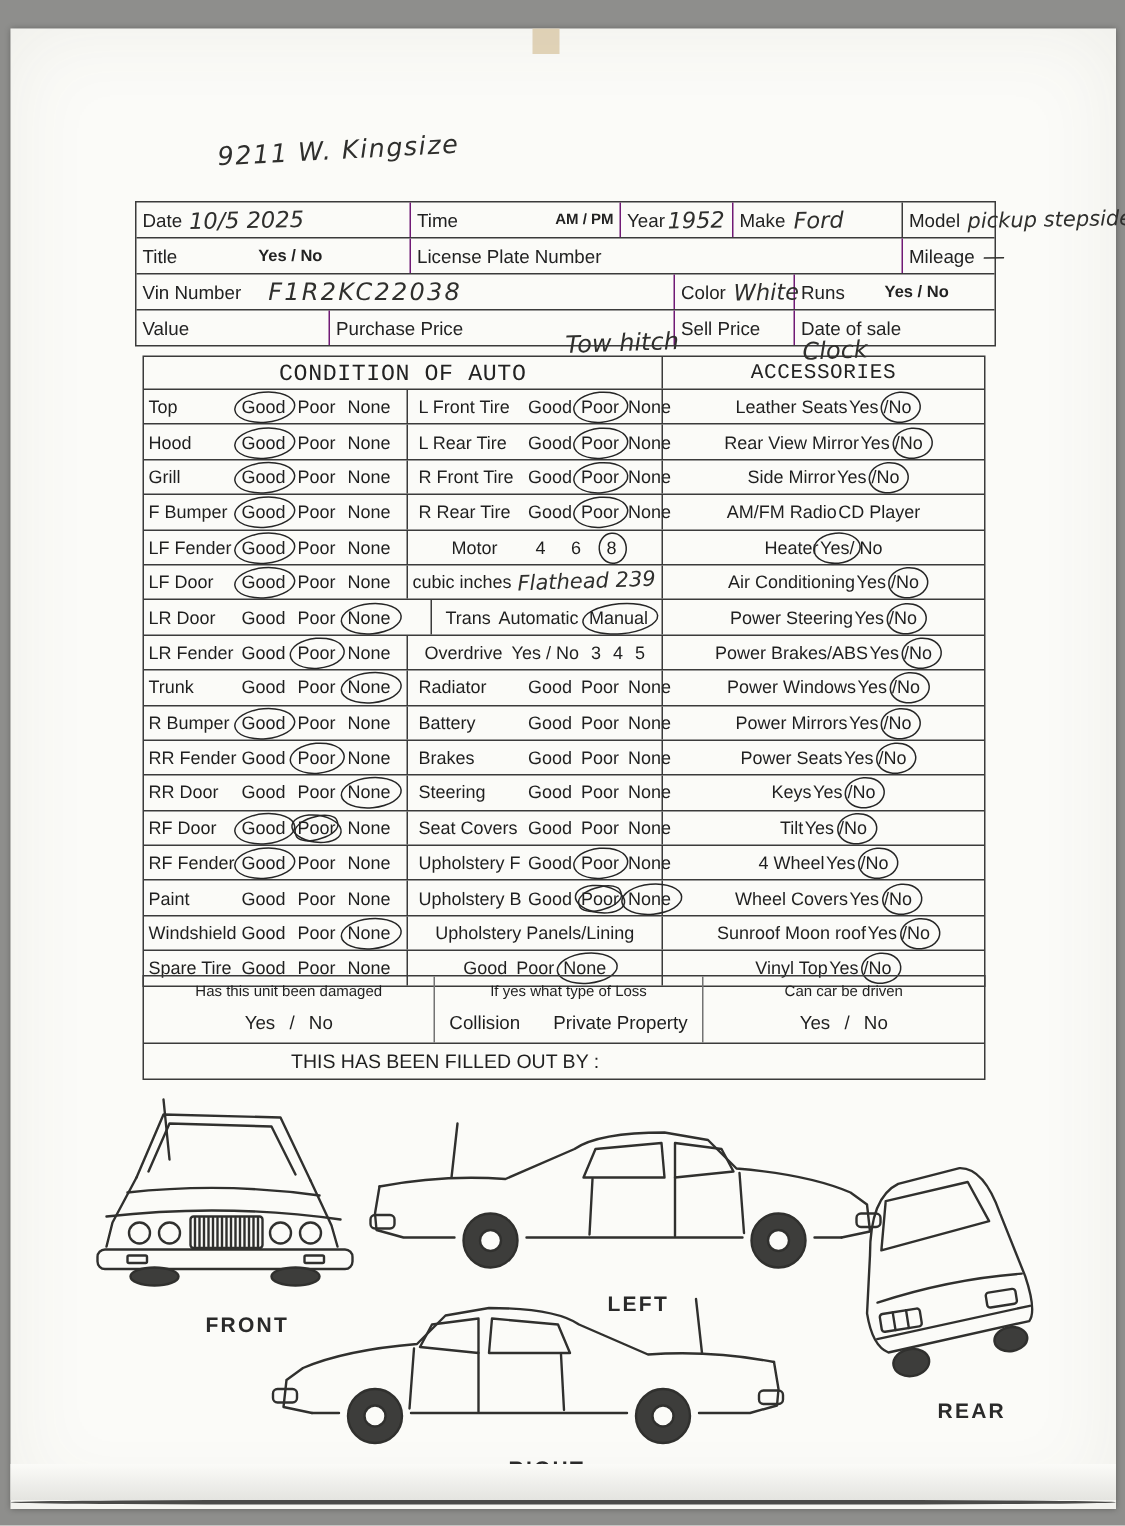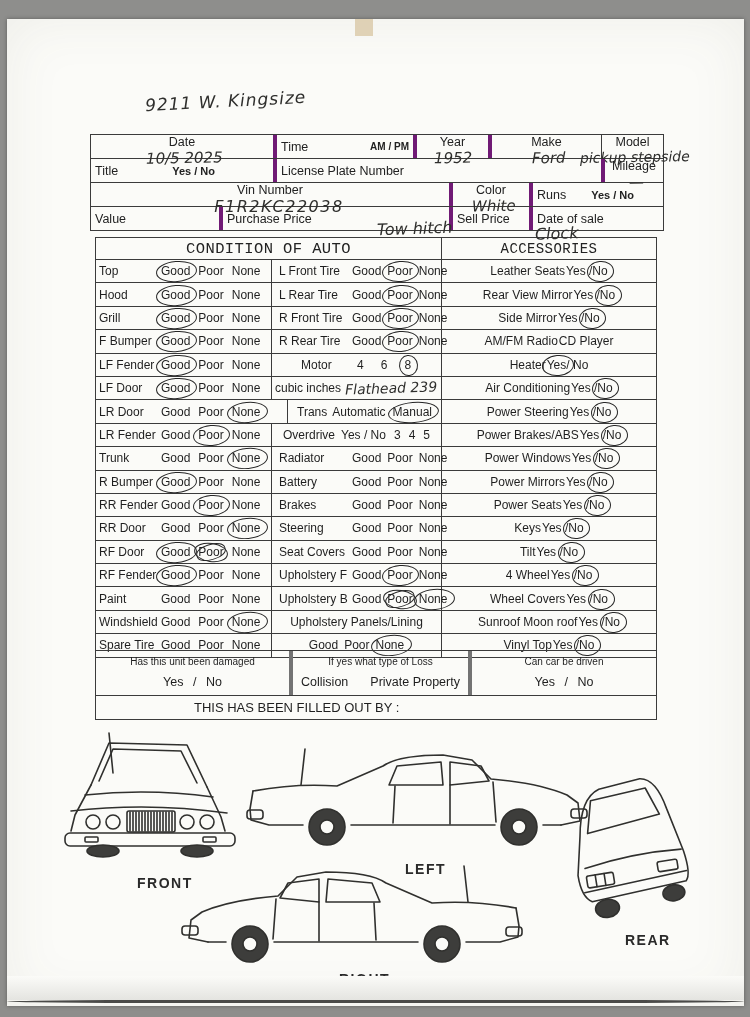--- a/index.html
+++ b/index.html
@@ -24,27 +24,27 @@
   .company{font-size:23px;font-weight:600;letter-spacing:.3px;color:#252525;}
   .addr{font-size:15.5px;font-weight:600;margin-top:2px;color:#2a2a2a;}
   .phone{font-size:13.5px;font-weight:600;margin-top:2px;color:#2a2a2a;}
   .hw{font-family:"DejaVu Sans", sans-serif;font-style:italic;color:#2f2f2d;}
   .hw-note{position:absolute;left:138px;top:72px;font-size:17px;transform:rotate(-3deg);letter-spacing:1px;}
 
   
   .info{position:absolute;left:83px;top:115px;width:572px;border:1.5px solid #3b3b3b;}
   .irow{display:flex;height:23px;border-top:1px solid #3b3b3b;align-items:center;}
   .irow:first-child{border-top:none;}
-  .icell{height:100%;border-left:4px solid #701a75;display:flex;align-items:center;padding:0 4px;box-sizing:border-box;white-space:nowrap;}
+  .icell{height:100%;border-left:1px solid #701a75;display:flex;align-items:center;padding:0 4px;box-sizing:border-box;white-space:nowrap;}
   .icell:first-child{border-left:none;}
   .ilbl{font-size:12.5px;color:#222;}
   .yn{font-size:11px;font-weight:700;color:#222;}
   .hw-sm{font-size:15px;margin-left:5px;white-space:nowrap;transform:rotate(-1deg);}
   .hw-vin{font-size:16px;letter-spacing:1.5px;margin-left:18px;}
-  .overflowok{overflow:visible;z-index:3;flex-direction:column;}
+  .overflowok{overflow:visible;z-index:3;}
   .hw-float{position:absolute;font-size:15px;z-index:4;}
 
   
   .cond{position:absolute;left:88px;top:218px;width:560px;border:1.5px solid #3b3b3b;background:transparent;}
   .cond-head{display:grid;grid-template-columns:345px 215px;height:21px;font-family:Liberation Mono, monospace;}
   .cond-head div{display:flex;align-items:center;justify-content:center;}
   .cond-title{font-size:15.5px;font-weight:500;letter-spacing:.4px;color:#222;}
   .acc-title{font-size:14px;font-weight:500;border-left:1px solid #3b3b3b;letter-spacing:.4px;color:#222;}
   .crow{display:grid;grid-template-columns:175px 170px 215px;height:22.4px;border-top:1px solid #3b3b3b;}
   .ccell{display:flex;align-items:center;border-left:1px solid #3b3b3b;padding:0 3px;box-sizing:border-box;font-size:12px;white-space:nowrap;overflow:visible;}
@@ -77,21 +77,21 @@
     border:1.5px solid #262626;border-radius:50%;transform:rotate(8deg);pointer-events:none;
   }
   .m-scribble::before{
     content:"";position:absolute;left:-2px;right:-3px;top:-1px;bottom:-1px;
     border:1.4px solid #262626;border-radius:45%;transform:rotate(-16deg);pointer-events:none;
   }
 
   
   .damage{position:absolute;left:88px;top:631px;width:560px;border:1.5px solid #3b3b3b;}
   .dcols{display:grid;grid-template-columns:193px 179px 188px;}
-  .dcol{border-left:4px solid #737373;padding:5px 2px 6px 2px;text-align:center;}
+  .dcol{border-left:1px solid #737373;padding:5px 2px 6px 2px;text-align:center;}
   .dcol:first-child{border-left:none;}
   .dq{font-size:10px;color:#1f1f1f;}
   .da{font-size:12.5px;margin-top:8px;word-spacing:6px;color:#1f1f1f;}
   .da2{display:flex;justify-content:center;gap:22px;margin-top:8px;font-size:12.5px;}
   .dfoot{border-top:1px solid #3b3b3b;height:23px;display:flex;align-items:center;padding-left:98px;font-size:13px;color:#1f1f1f;}
 
   
   .car{position:absolute;}
   .car svg{display:block;}
   .car path,.car rect,.car circle,.car ellipse,.car polygon{stroke:#30302e;stroke-width:1.6;fill:none;stroke-linejoin:round;stroke-linecap:round;}

